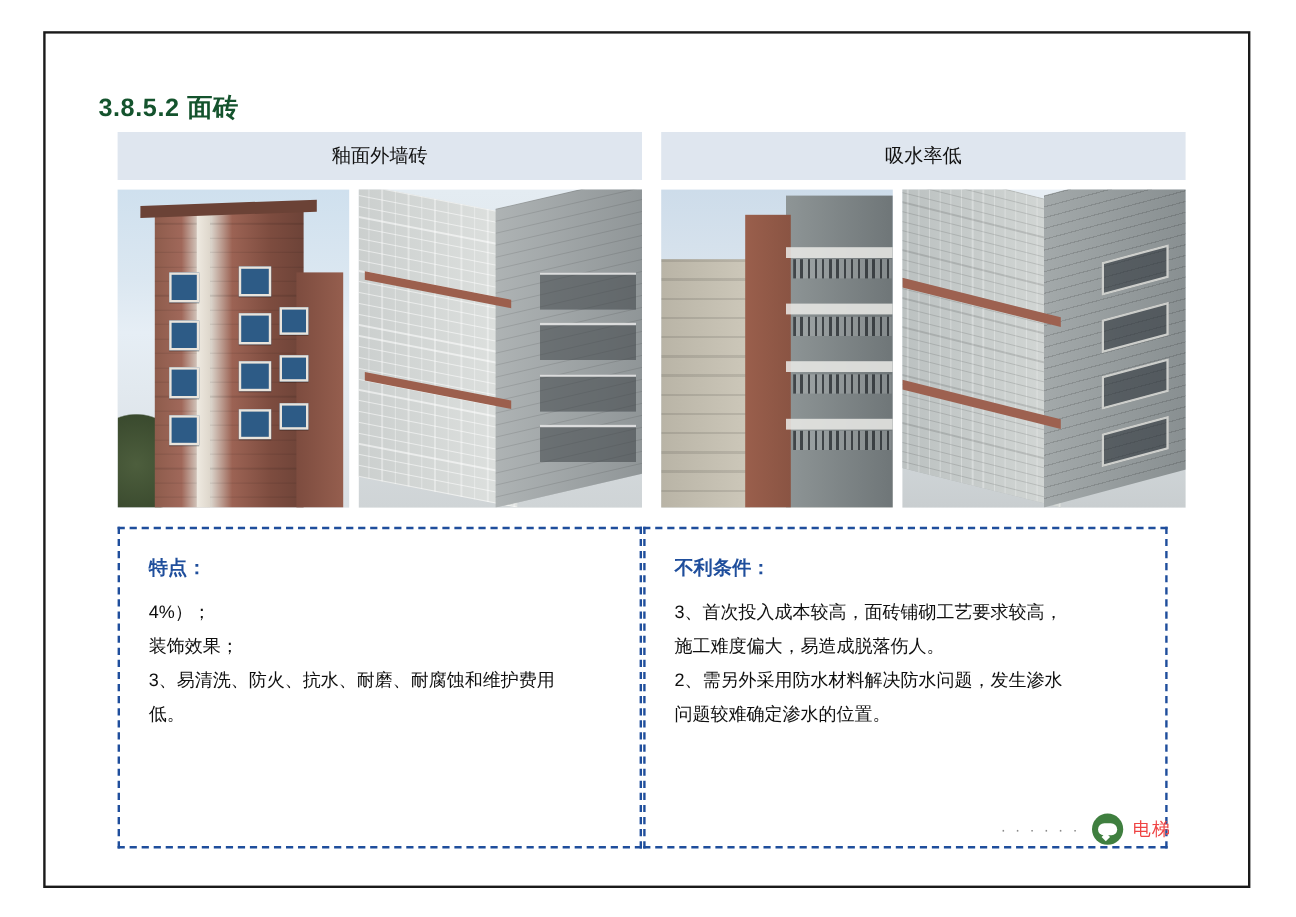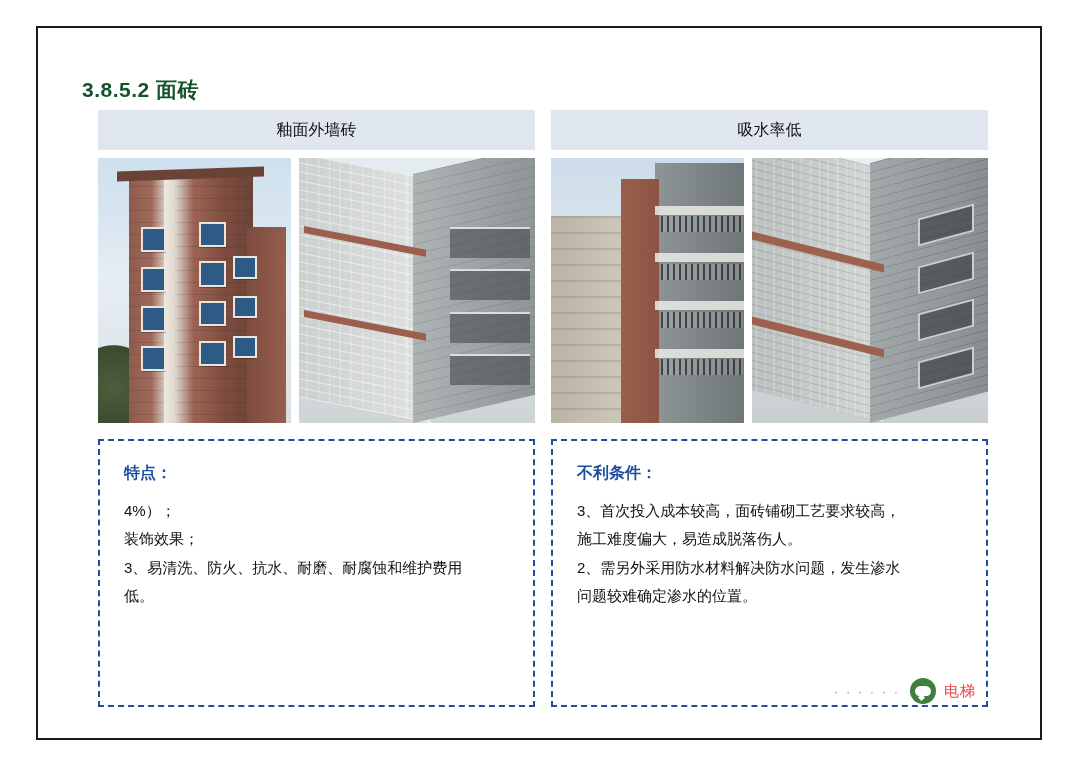--- a/index.html
+++ b/index.html
@@ -260,21 +260,21 @@
     width: 22%;
     height: 9%;
     background: rgba(45,52,58,.6);
     border: 2px solid rgba(235,235,230,.8);
     transform: skewY(-15deg);
   }
 
   
   .notes {
     display: flex;
-    gap: 16px;
+    gap: 1px;
     margin-top: 16px;
   }
   .note {
     width: 437px;
     border: 2px dashed #1f4e9c;
     box-sizing: border-box;
     padding: 22px 24px 18px 24px;
     min-height: 268px;
   }
   .note-title {

